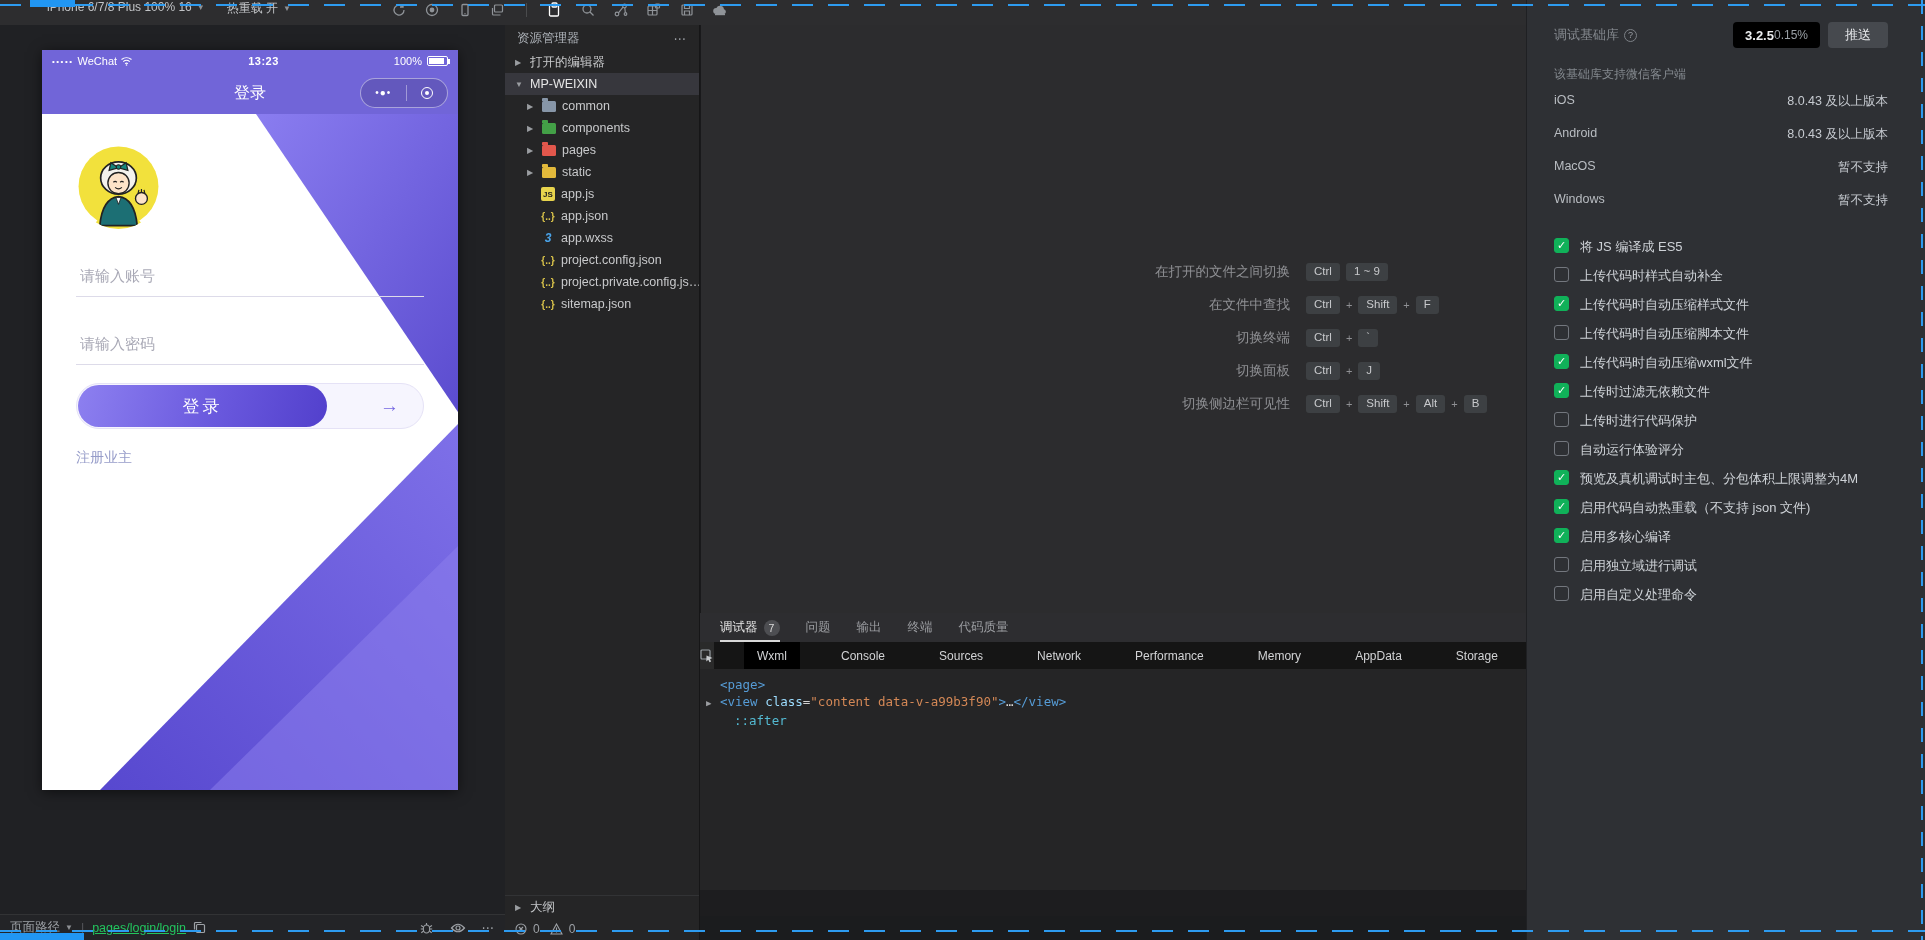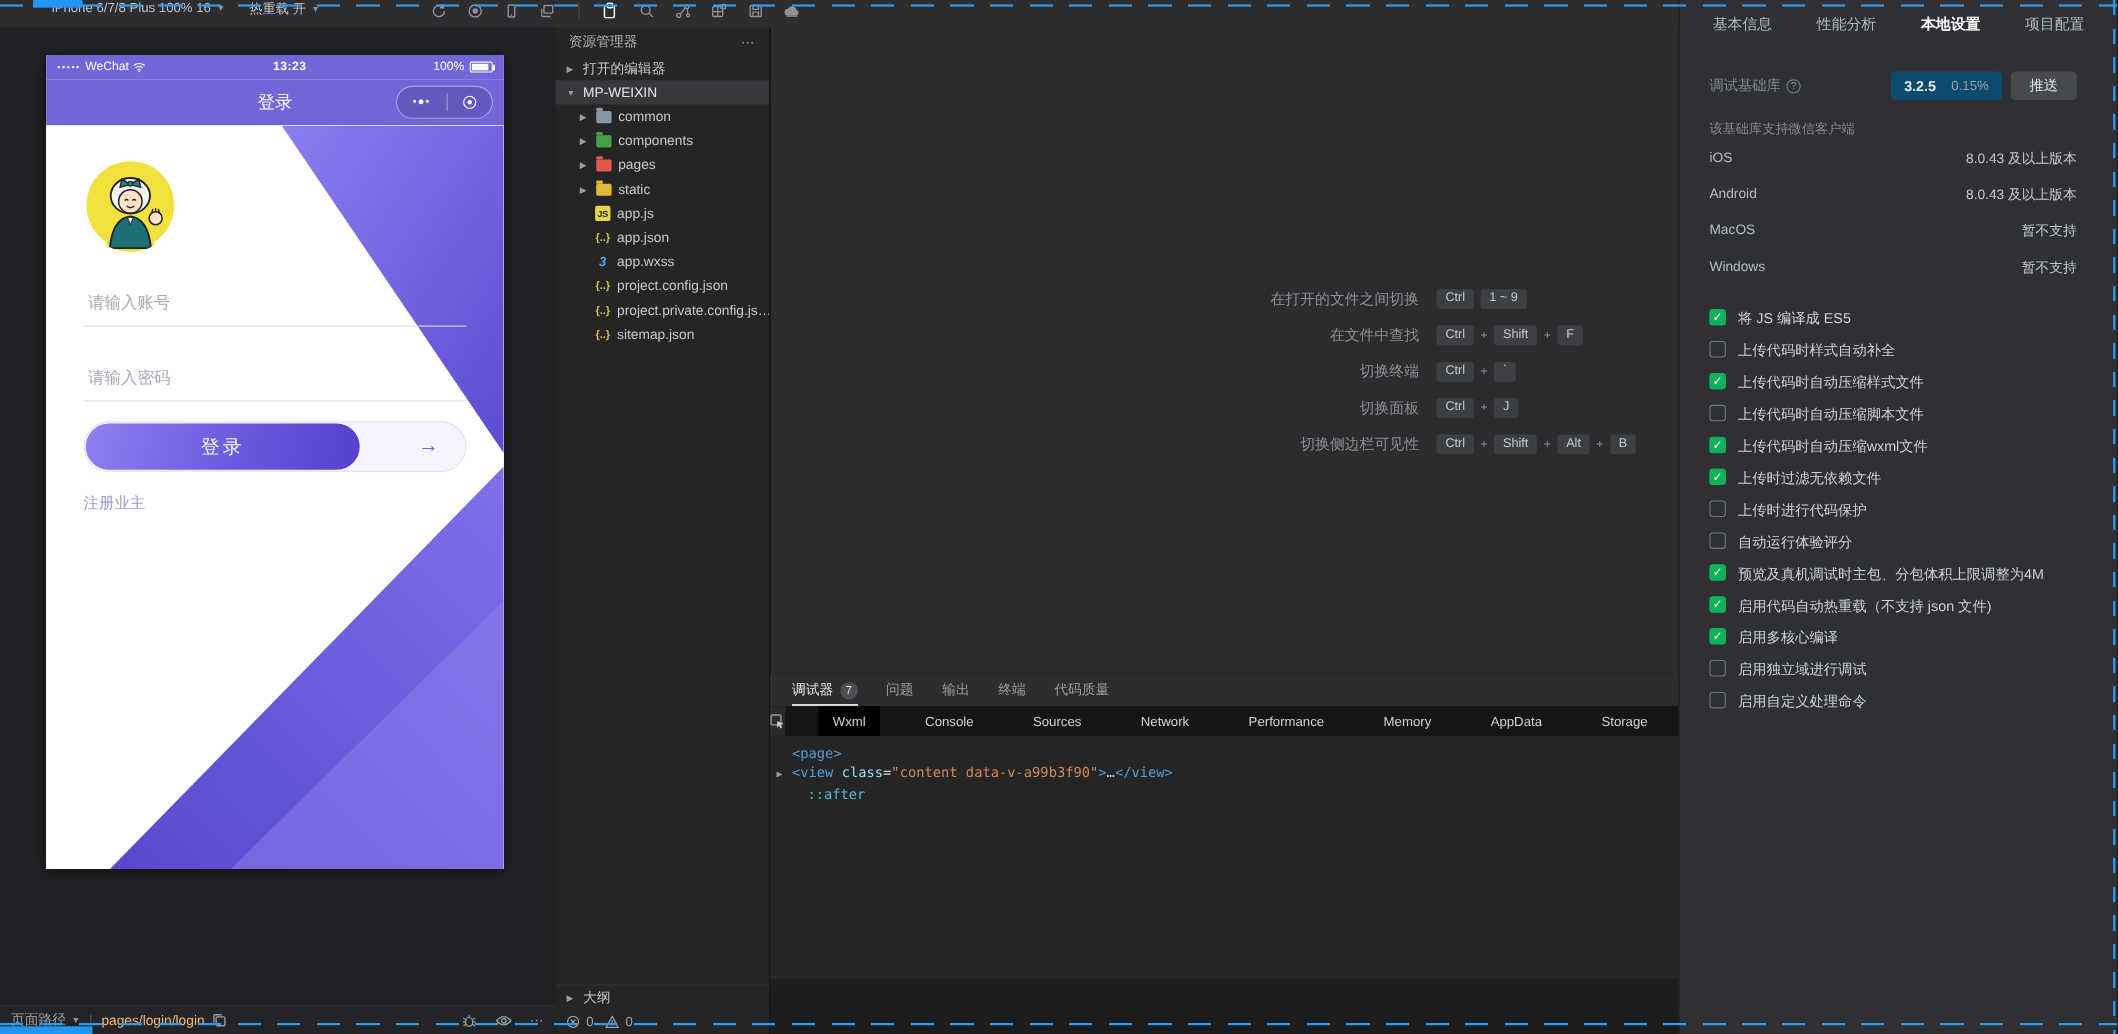--- a/index.html
+++ b/index.html
@@ -48,21 +48,21 @@
   .btn-inner { position:absolute; left:1px; top:1px; bottom:1px; width:72%; border-radius:24px;
                background:linear-gradient(105deg,#8d80f0 0%,#6a59de 55%,#5240cc 100%);
                color:#fff; display:flex; align-items:center; justify-content:center; font-size:17px; letter-spacing:3px; }
   .btn-arrow { position:absolute; right:24px; top:50%; transform:translateY(-50%); color:#7466e2; font-size:19px; }
   .register { margin-top:20px; color:#969cc9; font-size:14px; display:inline-block; cursor:pointer; }
 
   
   .pathbar { position:absolute; left:0; bottom:0; width:505px; height:26px; background:#232427; border-top:1px solid #323335;
              display:flex; align-items:center; padding:0 10px; font-size:12.5px; color:#9da1a6; }
   .pathbar .sep { color:#54565a; margin:0 8px; }
-  .pathbar .path { color:#fdba74; }
+  .pathbar .path { color:#22c55e;text-decoration:underline; }
   .pathbar .right { margin-left:auto; display:flex; align-items:center; gap:16px; }
 
   
   .explorer { position:absolute; left:505px; top:25px; width:195px; height:915px; background:#252526; border-right:1px solid #161617; }
   .ex-header { height:26px; display:flex; align-items:center; padding:0 12px; color:#aeb3b9; font-size:12.5px; }
   .ex-header .more { margin-left:auto; color:#9a9ea3; letter-spacing:1px; cursor:pointer; }
   .ex-row { height:22px; display:flex; align-items:center; gap:6px; font-size:12.5px; color:#c8c9cb; padding-left:10px; cursor:pointer; white-space:nowrap; overflow:hidden; }
   .ex-row.sel { background:#37373d; color:#e6e6e6; }
   .tw { width:9px; font-size:8px; color:#9a9da1; flex:0 0 auto; }
   .ex-folder { padding-left:22px; }
@@ -113,22 +113,22 @@
   
   .rpanel { position:absolute; right:0; top:0; width:399px; height:940px; background:#2e3034; border-left:1px solid #1f2023; }
   .rp-tabs { display:flex; justify-content:space-between; padding:13px 30px 12px; font-size:13.5px; color:#b4b8bd; }
   .rp-tab { cursor:pointer; }
   .rp-tab.active { color:#fff; font-weight:bold; }
   .rp-body { padding:0 37px 0 27px; }
   .baselib-row { display:flex; align-items:center; margin-top:22px; }
   .baselib-label { color:#85898f; font-size:13px; display:flex; align-items:center; gap:5px; }
   .qmark { width:13px; height:13px; border:1px solid #7c8086; border-radius:50%; color:#9a9ea4; font-size:9px;
            display:flex; align-items:center; justify-content:center; }
-  .ver-box { margin-left:auto; background:#0c4a6e; border-radius:4px; height:26px; padding:0 12px;
-             display:flex; align-items:center; gap:14px; cursor:pointer; }
+  .ver-box { margin-left:auto; background:#000000; border-radius:4px; height:26px; padding:0 12px;
+             display:flex; align-items:center; cursor:pointer; }
   .ver-num { color:#eceef0; font-size:13px; font-weight:bold; }
   .ver-pct { color:#9aa0a6; font-size:12px; }
   .push-btn { margin-left:8px; background:#46494e; border-radius:4px; height:26px; padding:0 17px; color:#e6e8eb;
               font-size:13px; display:flex; align-items:center; cursor:pointer; }
   .support-title { margin-top:18px; color:#84898f; font-size:12px; }
   .support-row { display:flex; justify-content:space-between; padding:6px 0; margin-top:4px; font-size:12.5px; }
   .support-row .sname { color:#b9bdc2; }
   .support-row .sval { color:#c6cad0; }
   .opts { margin-top:22px; }
   .opt { display:flex; align-items:flex-start; gap:11px; margin-bottom:9px; cursor:pointer; }
@@ -489,26 +489,20 @@
     </div>
     <div class="wxml">
       <div class="code-line"><span class="tag">&lt;page&gt;</span></div>
       <div class="code-line"><span class="exp">▶</span><span class="tag">&lt;view</span><span class="attr"> class</span><span>=</span><span class="str">"content data-v-a99b3f90"</span><span class="tag">&gt;</span><span>…</span><span class="tag">&lt;/view&gt;</span></div>
       <div class="code-line" style="padding-left:28px"><span class="pseudo">::after</span></div>
     </div>
     <div class="dbg-strip"></div>
   </div>
 
   <div class="rpanel">
-    <div class="rp-tabs">
-      <span class="rp-tab">基本信息</span>
-      <span class="rp-tab">性能分析</span>
-      <span class="rp-tab active">本地设置</span>
-      <span class="rp-tab">项目配置</span>
-    </div>
     <div class="rp-body">
       <div class="baselib-row">
         <span class="baselib-label">
           <span>调试基础库</span>
           <span class="qmark">?</span>
         </span>
         <span class="ver-box">
           <span class="ver-num">3.2.5</span>
           <span class="ver-pct">0.15%</span>
         </span>

